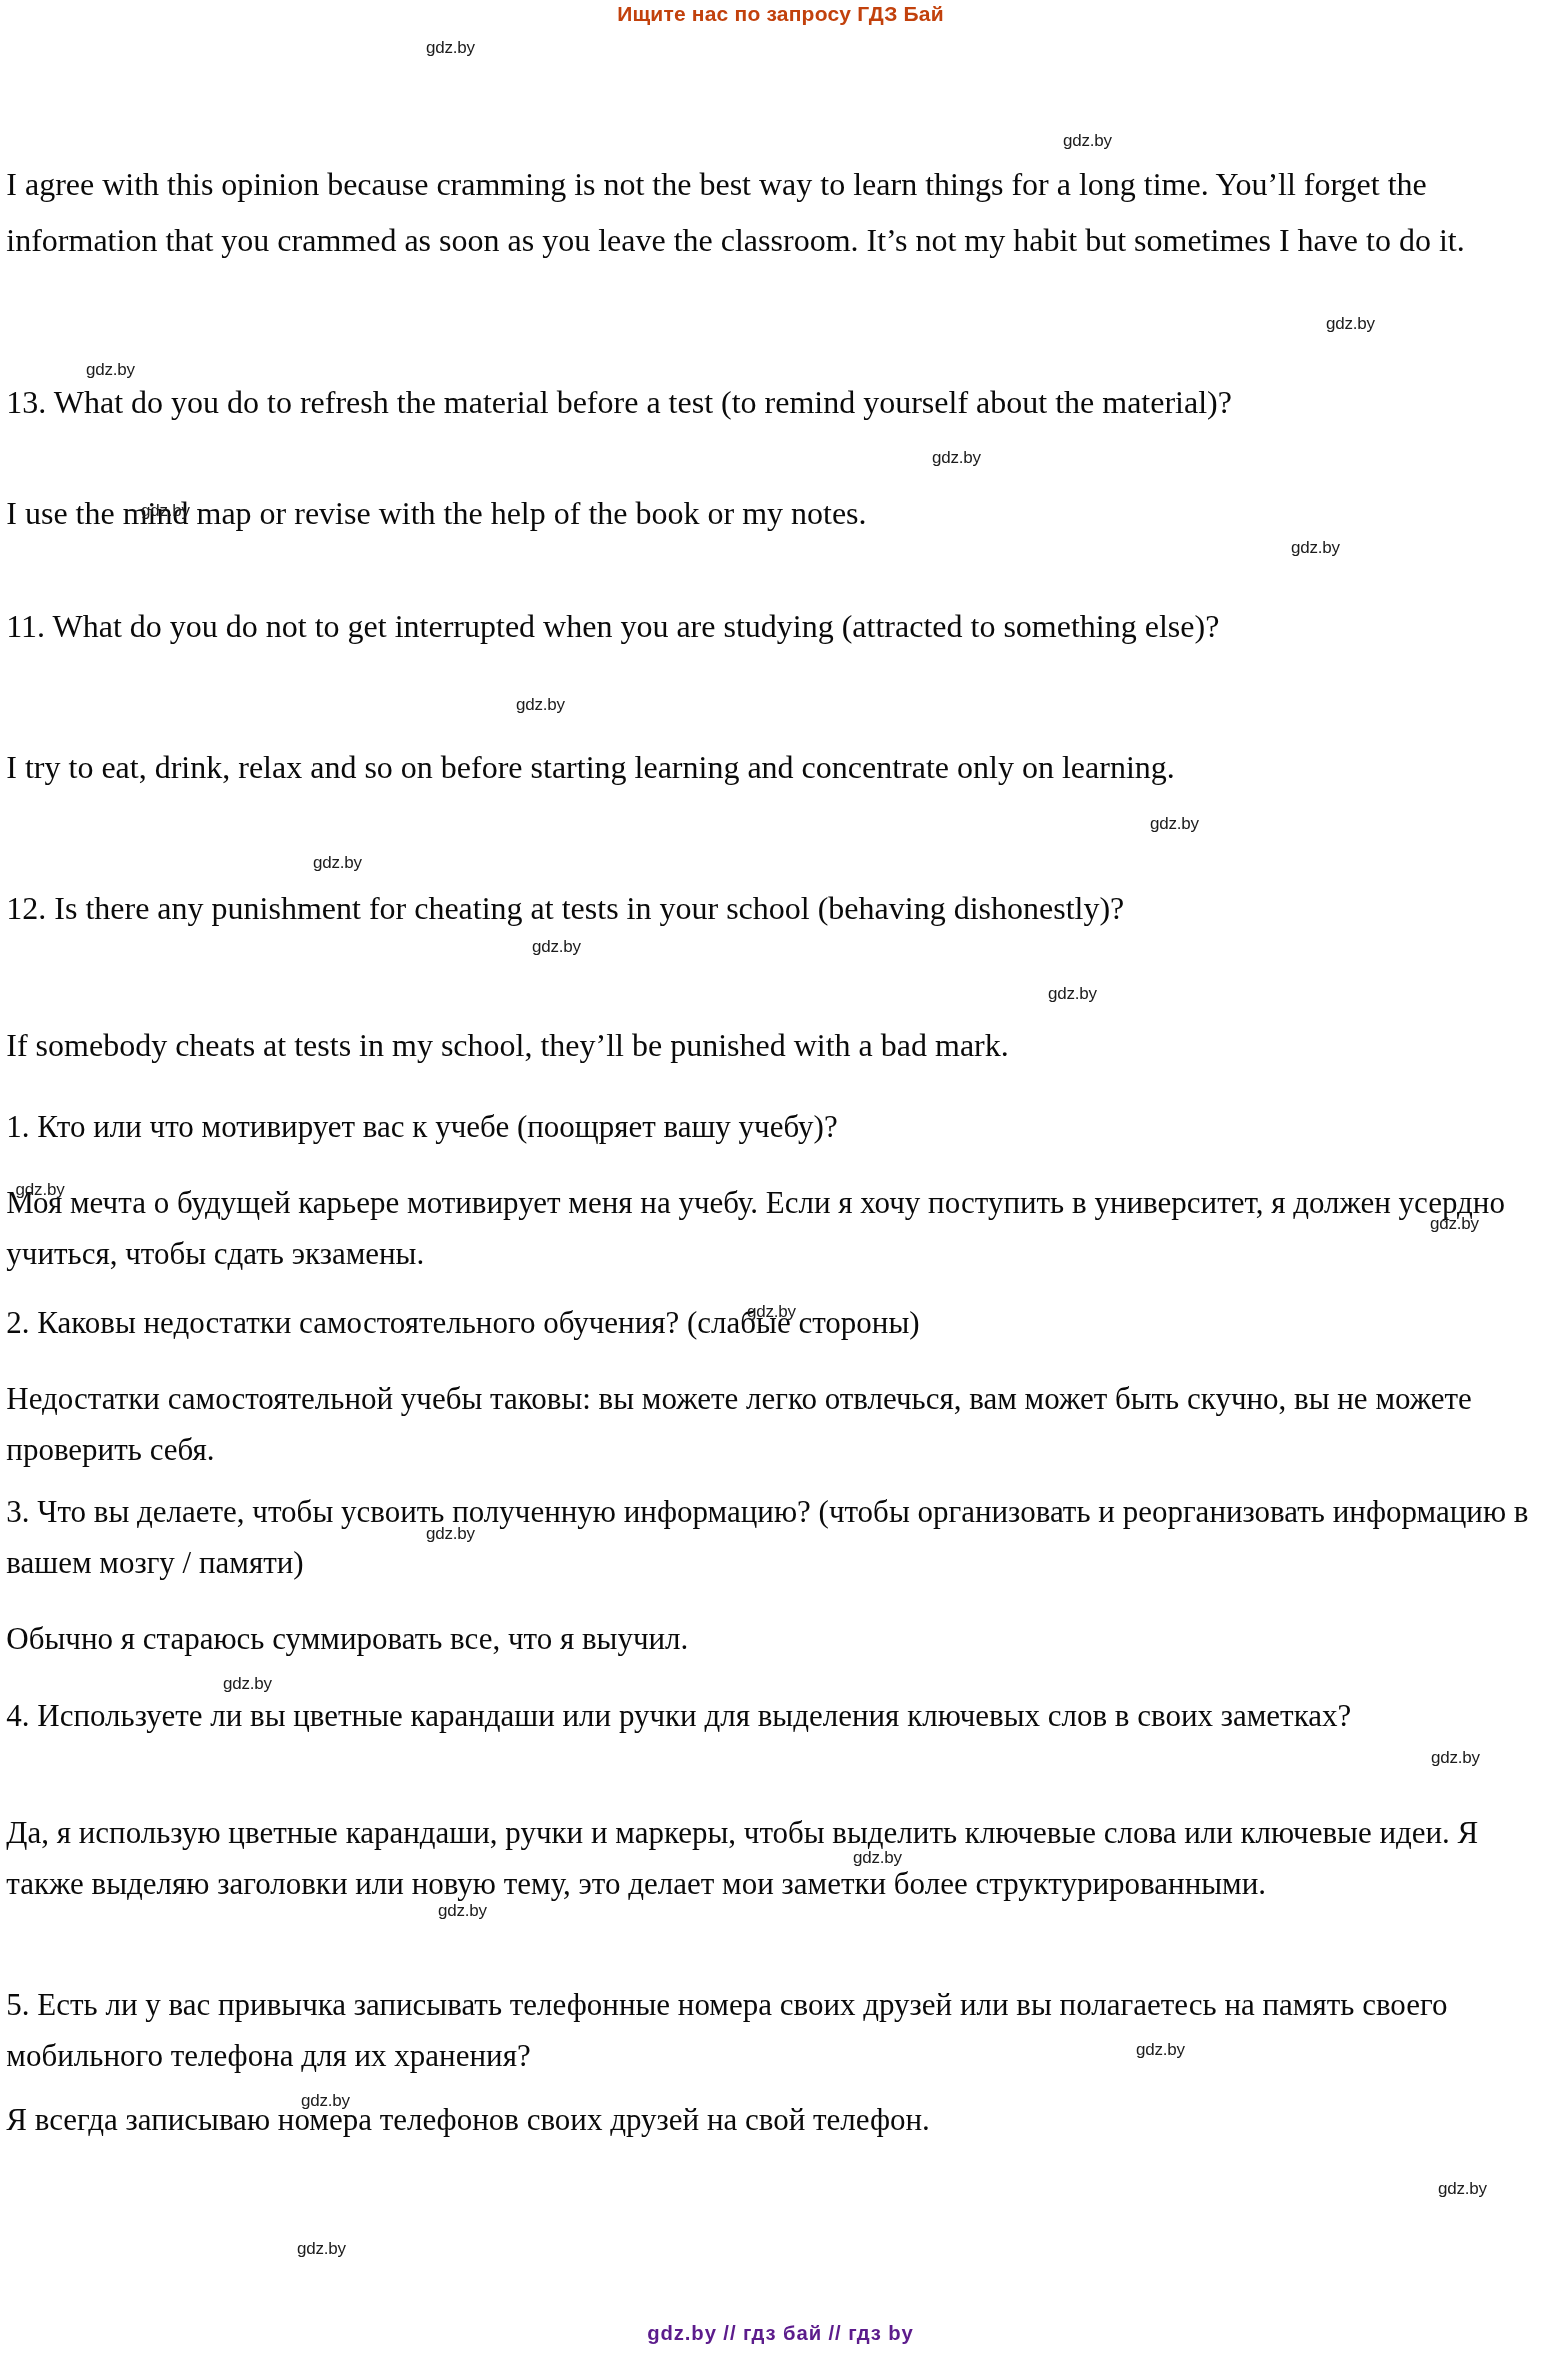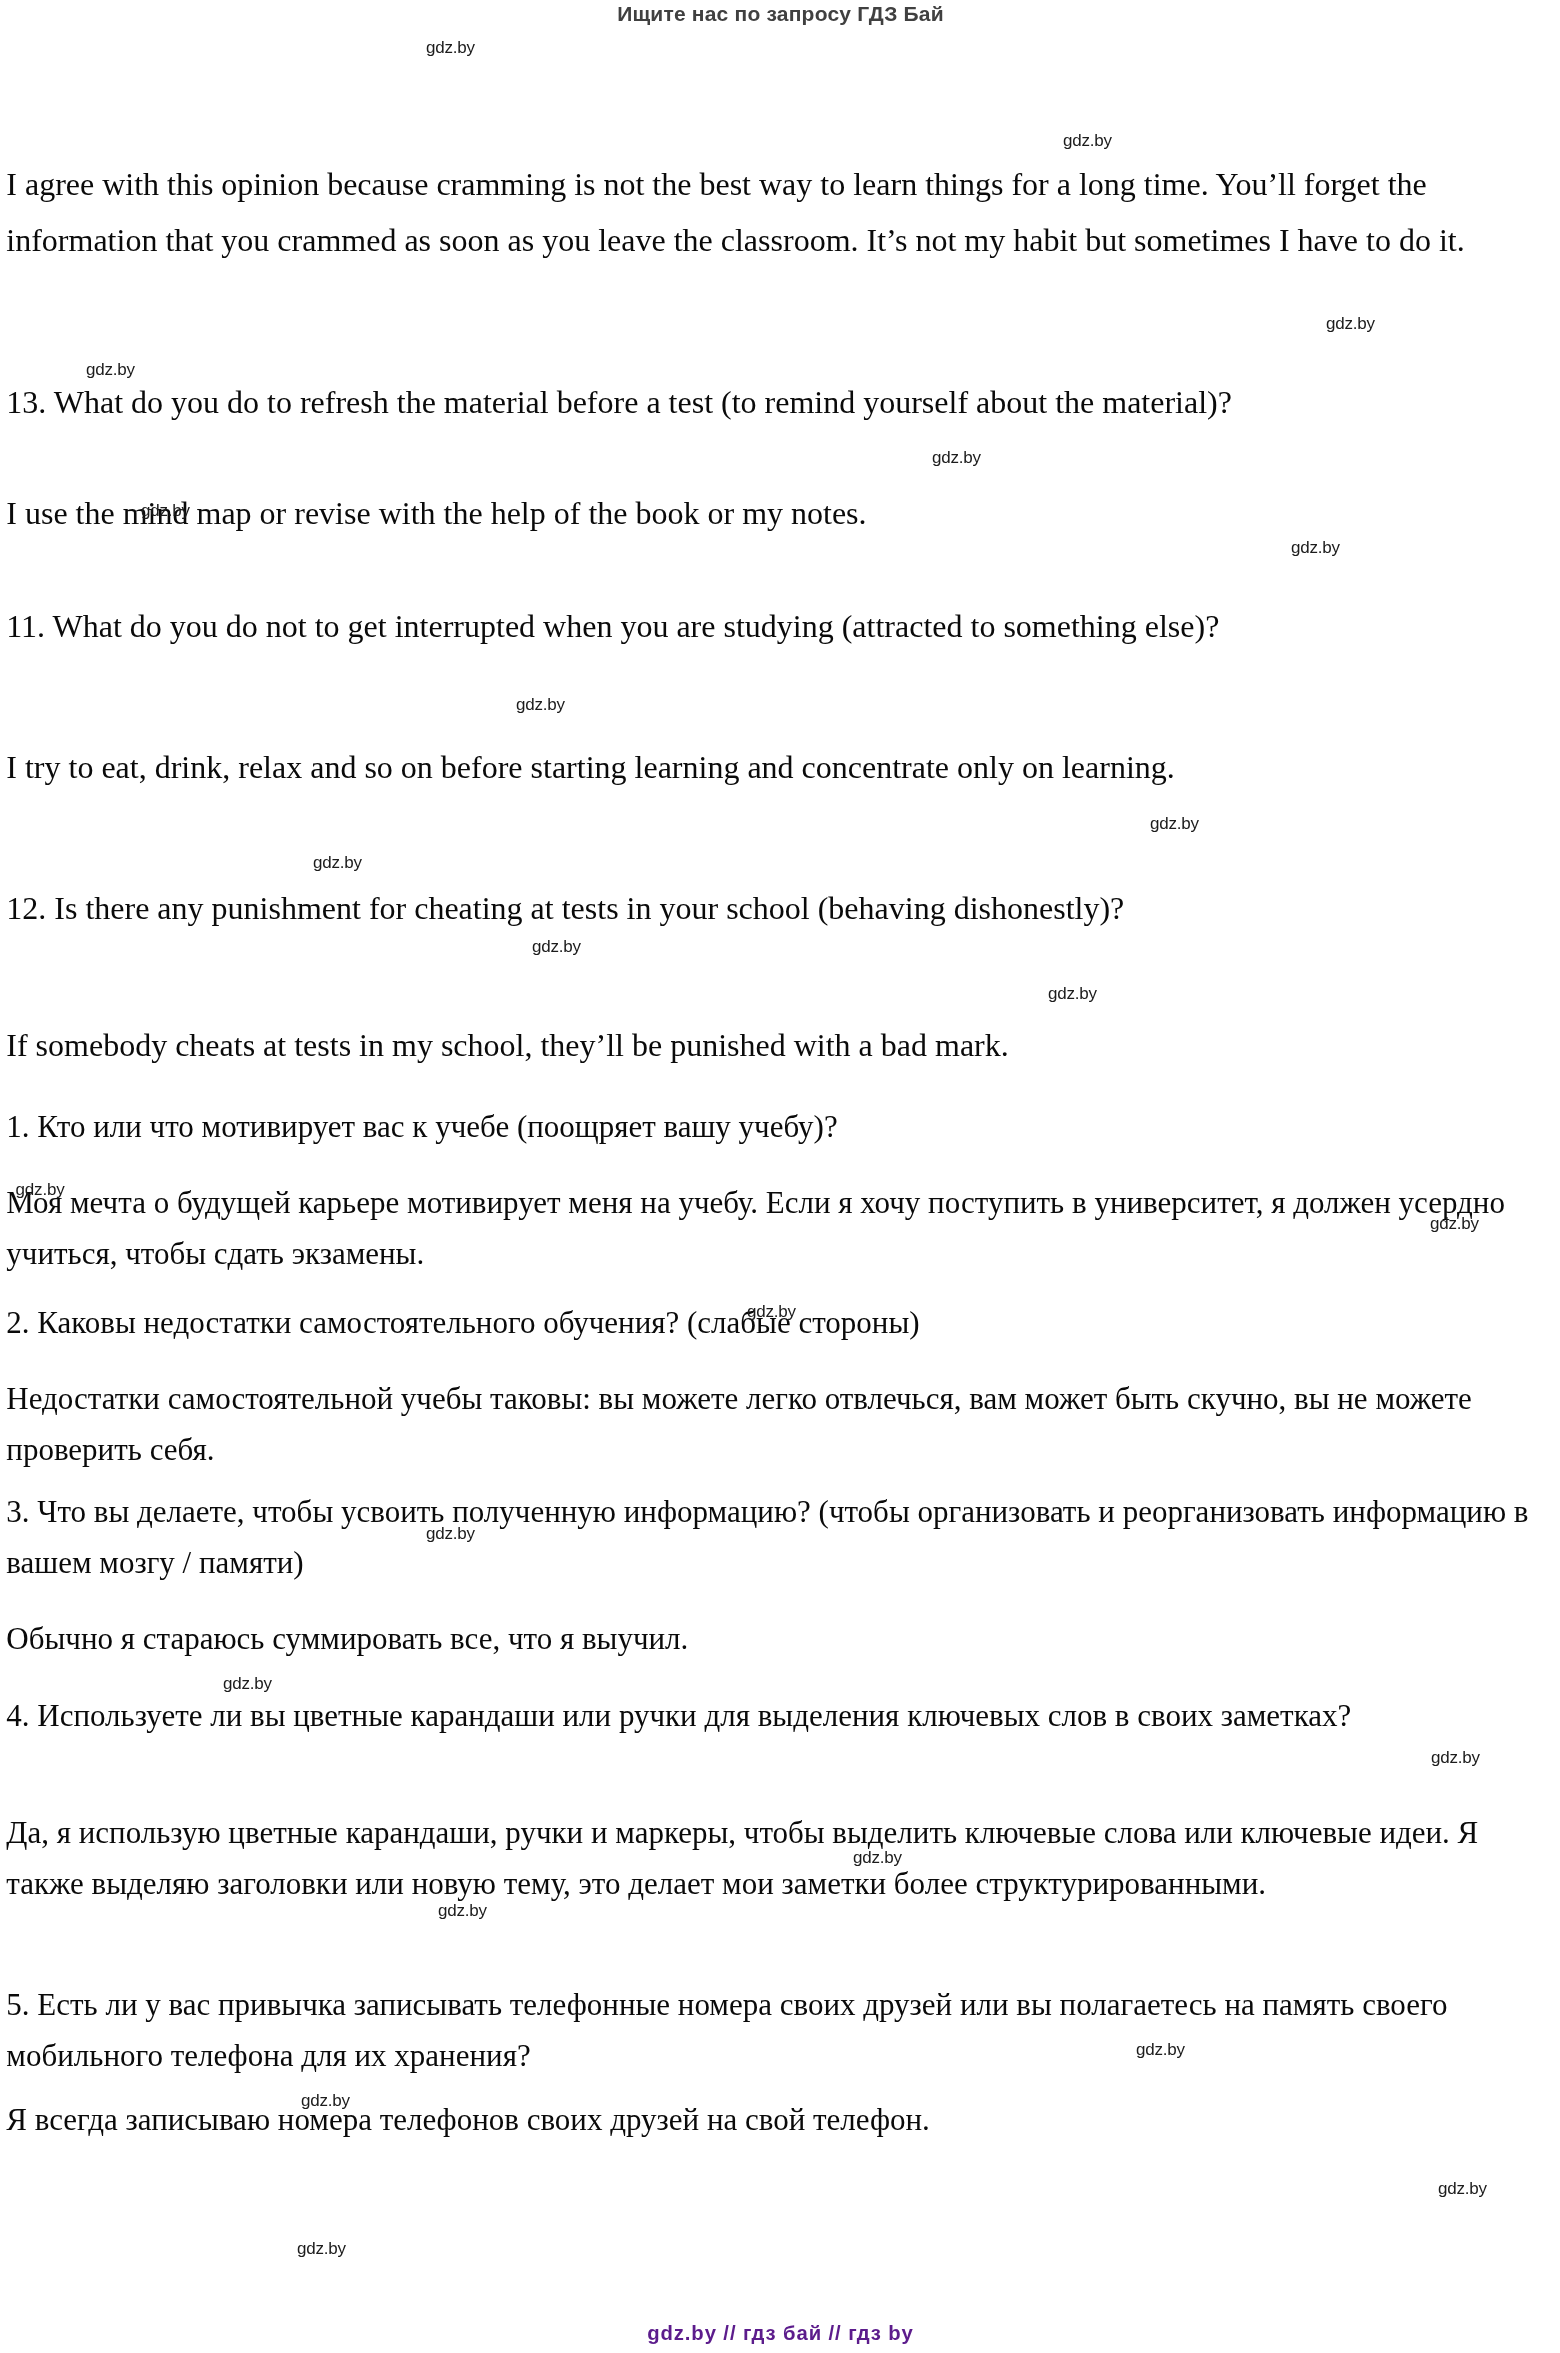--- a/index.html
+++ b/index.html
@@ -24,21 +24,21 @@
   
   .promo {
     position: absolute;
     top: 1.6px;
     left: 0;
     width: 1561px;
     text-align: center;
     font-family: "Liberation Sans", "DejaVu Sans", sans-serif;
     font-size: 21px;
     font-weight: 700;
-    color: #404040;
+    color: #c2410c;
     letter-spacing: 0.2px;
     white-space: nowrap;
   }
 
   
   .footer {
     position: absolute;
     top: 2322px;
     left: 0;
     width: 1561px;

